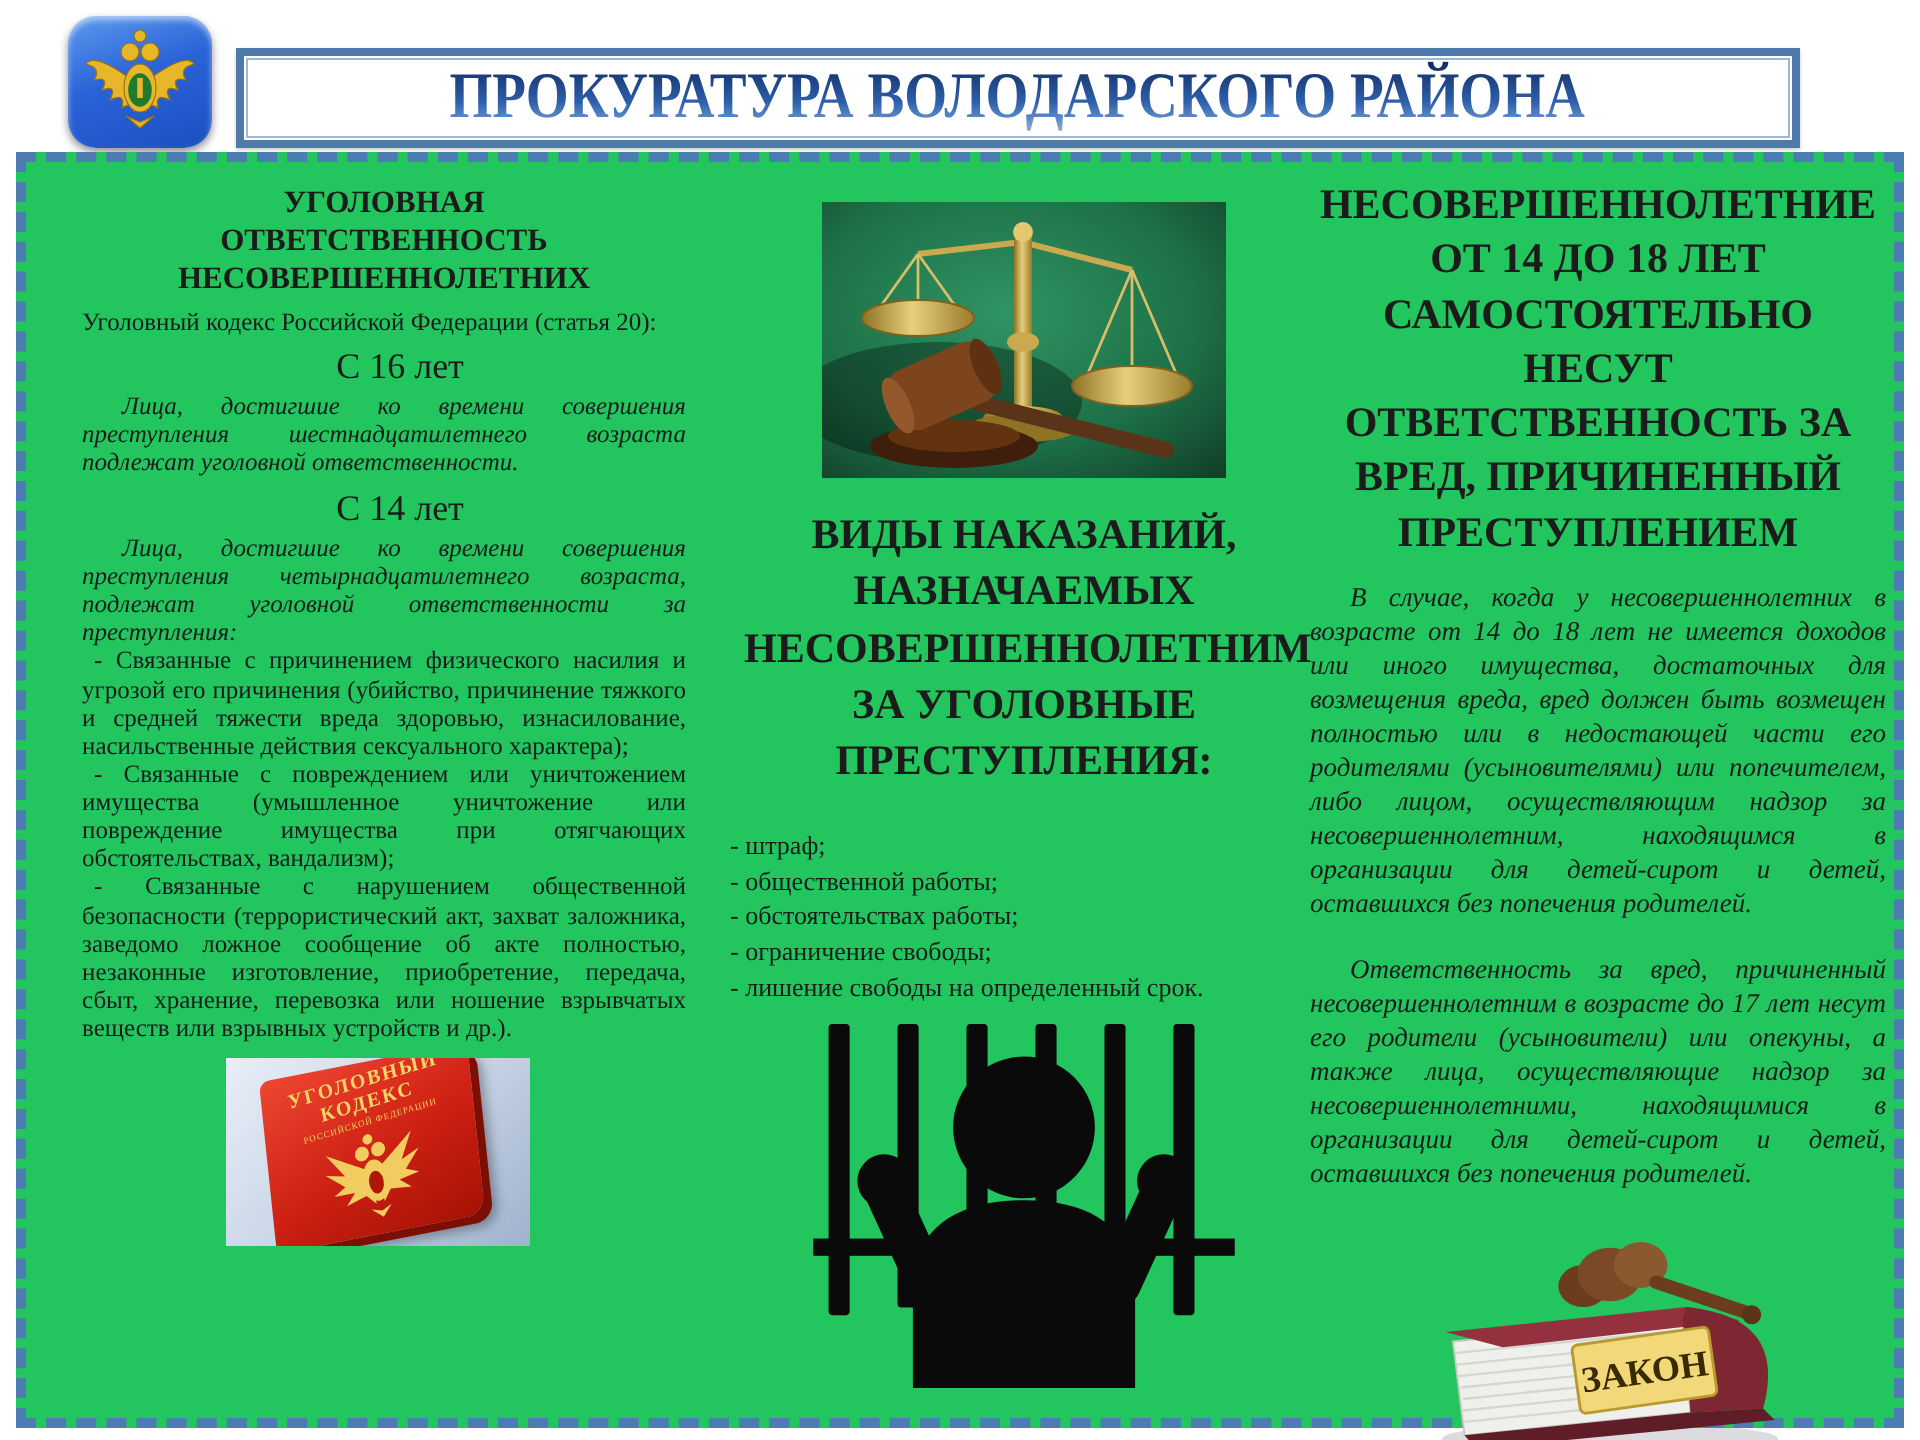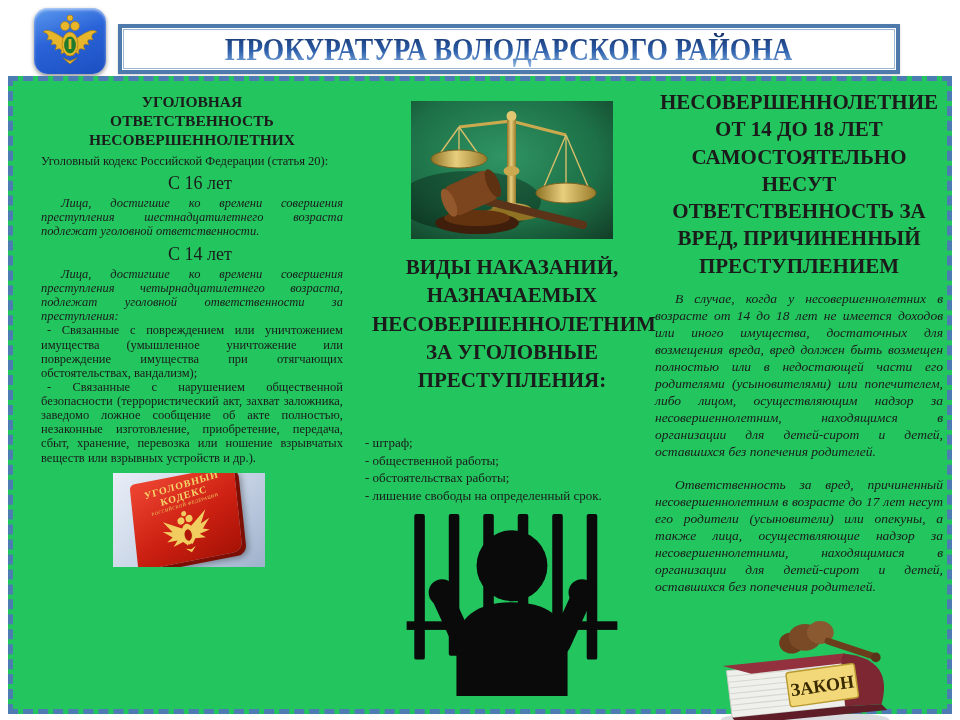--- a/index.html
+++ b/index.html
@@ -38,21 +38,21 @@
   p{margin:0;text-align:justify;}
   .noindent{text-indent:0;}
   .ind{text-indent:20px;font-style:italic;}
   .age{font-weight:normal;font-size:18px;margin:5px 0 3px 16px;text-align:center;}
   .crime{text-indent:6px;}
   .col-right p{margin-bottom:2px;}
   .col-right .gap{margin-top:16px;}
 
   
   .pun{margin:2px 0;text-align:justify;}
-  .pun-list{margin-top:40px;}
+  .pun-list{margin-top:20px;}
 
   
   .scales-wrap{width:202px;height:138px;margin:2px auto 0 auto;display:block;}
   .prisoner-wrap{width:216px;height:182px;margin:10px auto 0 auto;display:block;}
   .codebook{position:relative;width:152px;height:94px;margin:8px 0 0 72px;
             background:linear-gradient(135deg,#e8eef7 0%,#c2cfe2 60%,#9fb2cc 100%);overflow:hidden;}
   .codecover{position:absolute;left:20px;top:2px;width:106px;height:86px;
              background:linear-gradient(155deg,#ef4633 0%,#cc2012 55%,#a51205 100%);
              border-radius:5px 9px 9px 5px;transform:rotate(-11deg) skewX(-5deg);
              box-shadow:4px 4px 0 #7c0e04, 6px 6px 6px rgba(0,0,0,.35);
@@ -89,20 +89,21 @@
 
   <div class="frame">
 
     <div class="col col-left">
       <h2>УГОЛОВНАЯ ОТВЕТСТВЕННОСТЬ НЕСОВЕРШЕННОЛЕТНИХ</h2>
       <p class="noindent">Уголовный кодекс Российской Федерации (статья 20):</p>
       <p class="age">С 16 лет</p>
       <p class="ind">Лица, достигшие ко времени совершения преступления шестнадцатилетнего возраста подлежат уголовной ответственности.</p>
       <p class="age">С 14 лет</p>
       <p class="ind">Лица, достигшие ко времени совершения преступления четырнадцатилетнего возраста, подлежат уголовной ответственности за преступления:</p>
+      <p class="crime">- Связанные с причинением физического насилия и угрозой его причинения (убийство, причинение тяжкого и средней тяжести вреда здоровью, изнасилование, насильственные действия сексуального характера);</p>
       <p class="crime">- Связанные с повреждением или уничтожением имущества (умышленное уничтожение или повреждение имущества при отягчающих обстоятельствах, вандализм);</p>
       <p class="crime">- Связанные с нарушением общественной безопасности (террористический акт, захват заложника, заведомо ложное сообщение об акте полностью, незаконные изготовление, приобретение, передача, сбыт, хранение, перевозка или ношение взрывчатых веществ или взрывных устройств и др.).</p>
 
       <div class="codebook">
         <div class="codecover">
           <div class="codetitle">
             <span>УГОЛОВНЫЙ</span><br>
             <span>КОДЕКС</span>
           </div>
           <div class="codesub">РОССИЙСКОЙ ФЕДЕРАЦИИ</div>
@@ -168,20 +169,21 @@
           </g>
         </g>
       </svg>
 
       <h2>ВИДЫ НАКАЗАНИЙ, НАЗНАЧАЕМЫХ НЕСОВЕРШЕННОЛЕТНИМ ЗА УГОЛОВНЫЕ ПРЕСТУПЛЕНИЯ:</h2>
 
       <div class="pun-list">
         <p class="pun">- штраф;</p>
         <p class="pun">- общественной работы;</p>
         <p class="pun">- обстоятельствах работы;</p>
+        <p class="pun">- ограничение свободы;</p>
         <p class="pun">- лишение свободы на определенный срок.</p>
       </div>
 
       <svg class="prisoner-wrap" viewBox="0 0 220 190">
         <g fill="#0a0a0a">
           <rect x="8" y="0" width="11" height="152" rx="2"></rect>
           <rect x="44" y="0" width="11" height="148" rx="2"></rect>
           <rect x="80" y="0" width="11" height="150" rx="2"></rect>
           <rect x="116" y="0" width="11" height="150" rx="2"></rect>
           <rect x="152" y="0" width="11" height="148" rx="2"></rect>

